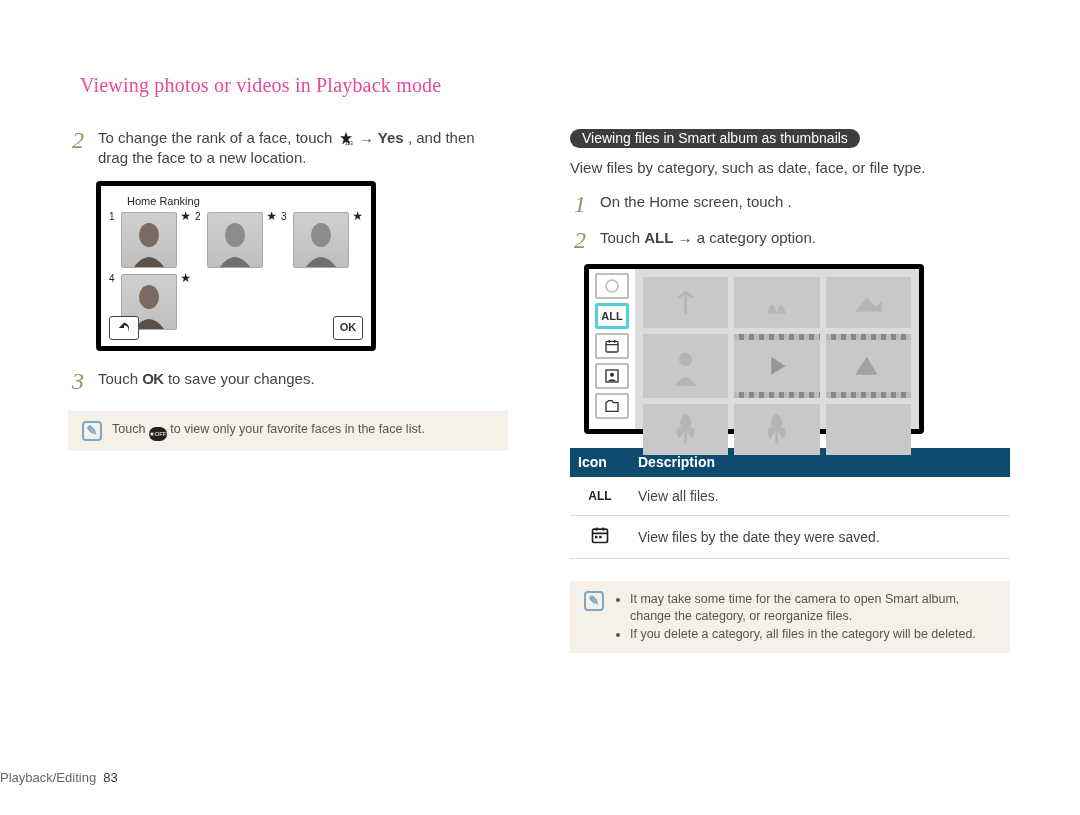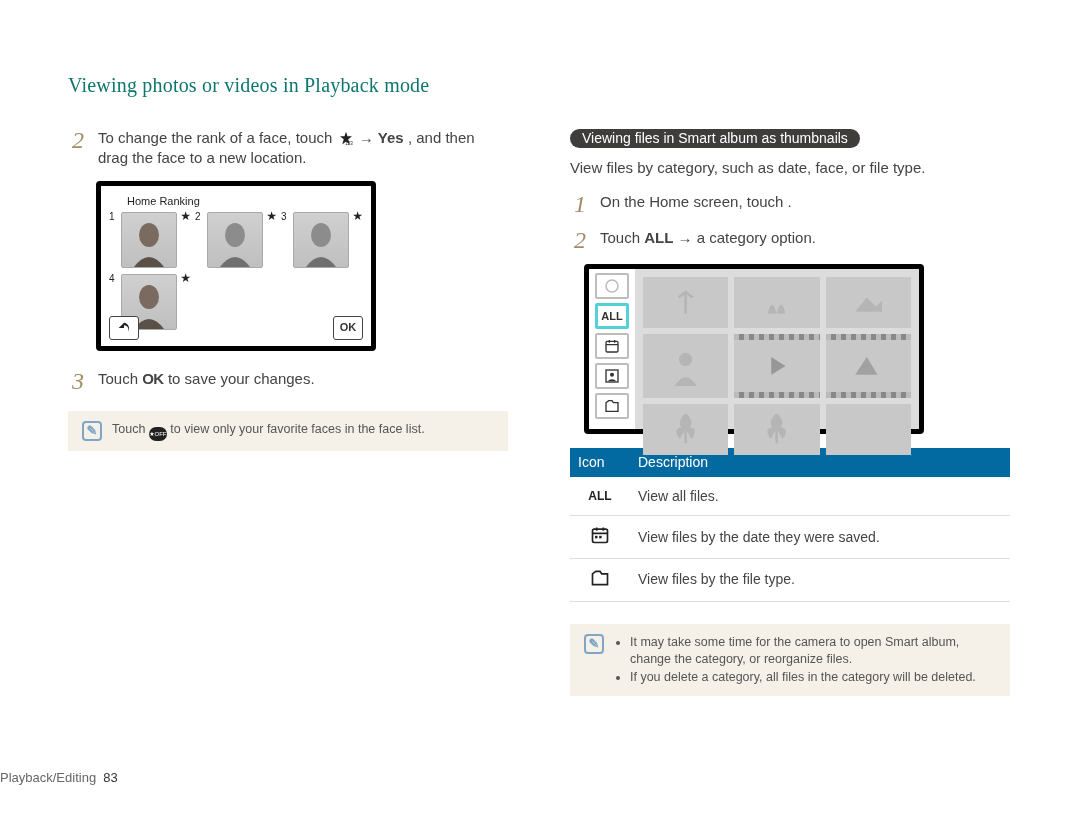--- a/index.html
+++ b/index.html
@@ -9,23 +9,23 @@
     height: 815px;
     background: #fff;
     color: #333;
     font-size: 15px;
     position: relative;
     line-height: 1.35;
   }
   .page-title {
     position: absolute;
     top: 72px;
-    left: 68px;
+    left: 80px;
     font-family: "Times New Roman", serif;
-    color: #0f766e;
+    color: #ec4899;
     font-size: 20px;
     font-weight: 300;
     letter-spacing: .2px;
   }
   .col {
     position: absolute;
     top: 128px;
     width: 440px;
   }
   .col-left { left: 68px; }
@@ -158,21 +158,21 @@
     content:""; position:absolute; left:0; right:0; height:6px;
     background: repeating-linear-gradient(90deg,#bbb 0 5px,#888 5px 10px);
   }
   .thumb.film::before { top:-6px;} .thumb.film::after { bottom:-6px;}
 
   
   table.icon-table {
     width: 100%; border-collapse: collapse; margin-top: 6px; font-size:14px;
   }
   .icon-table th {
-    background:#0369a1; color:#fff; font-weight: normal; text-align:left;
+    background:#0c4a6e; color:#fff; font-weight: bold; text-align:left;
     padding: 5px 8px; font-size:14px;
   }
   .icon-table th:first-child { width: 60px;}
   .icon-table td {
     border-bottom: 1px solid #ddd; padding: 8px 8px; color:#444;
   }
   .icon-table td:first-child { text-align:center; }
   .tbl-icon {
     display:inline-flex; width:22px; height:22px; align-items:center; justify-content:center;
     font-weight:bold; font-size:12px; color:#222;
@@ -392,28 +392,20 @@
         <td><span class="tbl-icon">
           <svg viewBox="0 0 24 24">
                 <rect x="3" y="5" width="18" height="16" rx="2" fill="none" stroke="#222" stroke-width="2"></rect>
                 <path d="M3 10h18M8 3v4M16 3v4" stroke="#222" stroke-width="2"></path>
                 <rect x="6" y="13" width="3" height="3" fill="#222"></rect>
                 <rect x="11" y="13" width="3" height="3" fill="#222"></rect>
               </svg>
         </span></td>
         <td>View files by the date they were saved.</td>
       </tr>
-      <tr>
-        <td><span class="tbl-icon">
-          <svg viewBox="0 0 24 24">
-                <path d="M3 7l4-3h5l2 3h7v13H3z" fill="none" stroke="#222" stroke-width="2"></path>
-              </svg>
-        </span></td>
-        <td>View files by the file type.</td>
-      </tr>
     </tbody>
   </table>
 
   <div class="note" style="margin-top:22px;">
     <div class="note-icon">✎</div>
     <ul>
       <li>It may take some time for the camera to open Smart album, change the category, or reorganize files.</li>
       <li>If you delete a category, all files in the category will be deleted.</li>
     </ul>
   </div>

